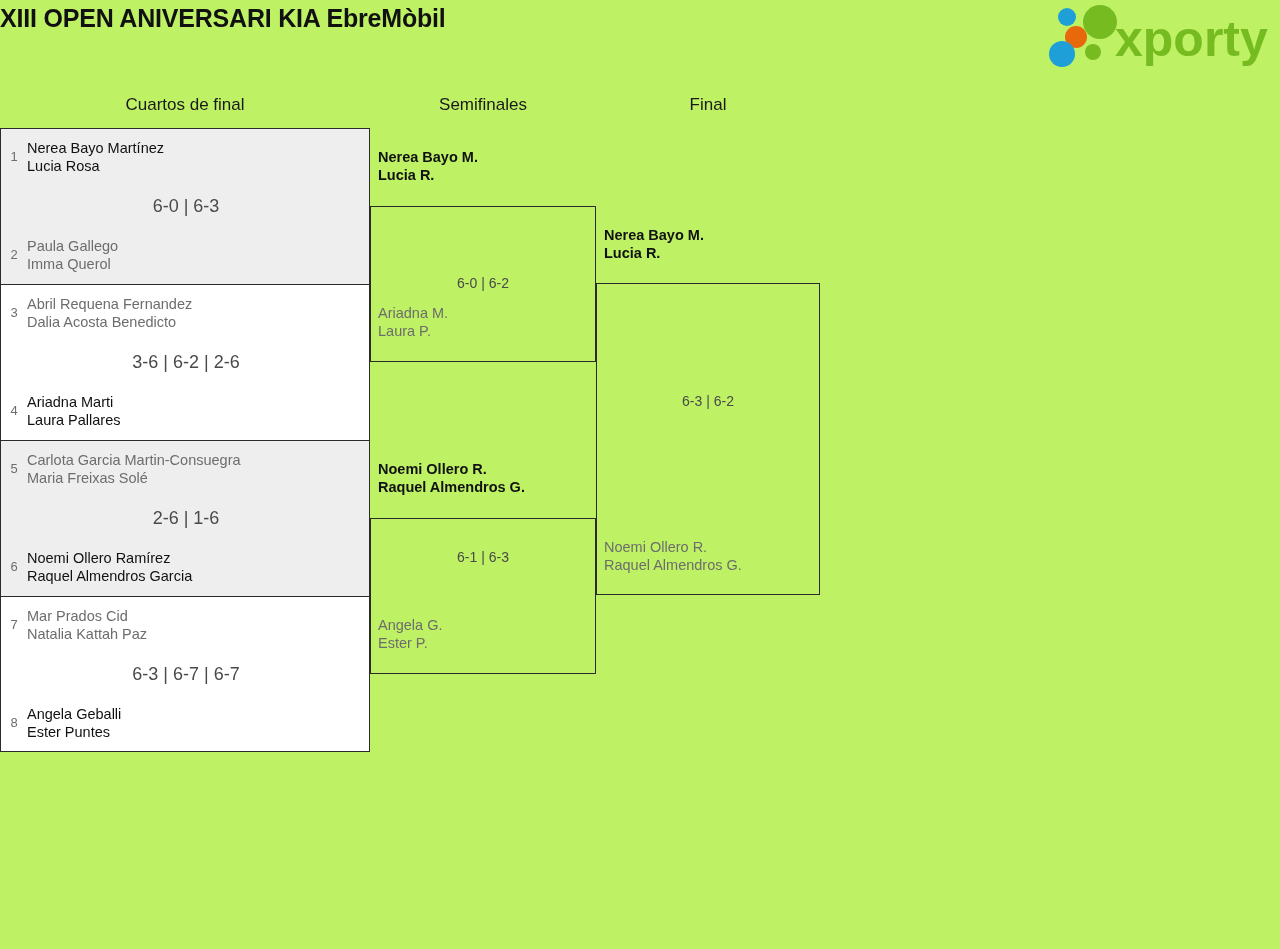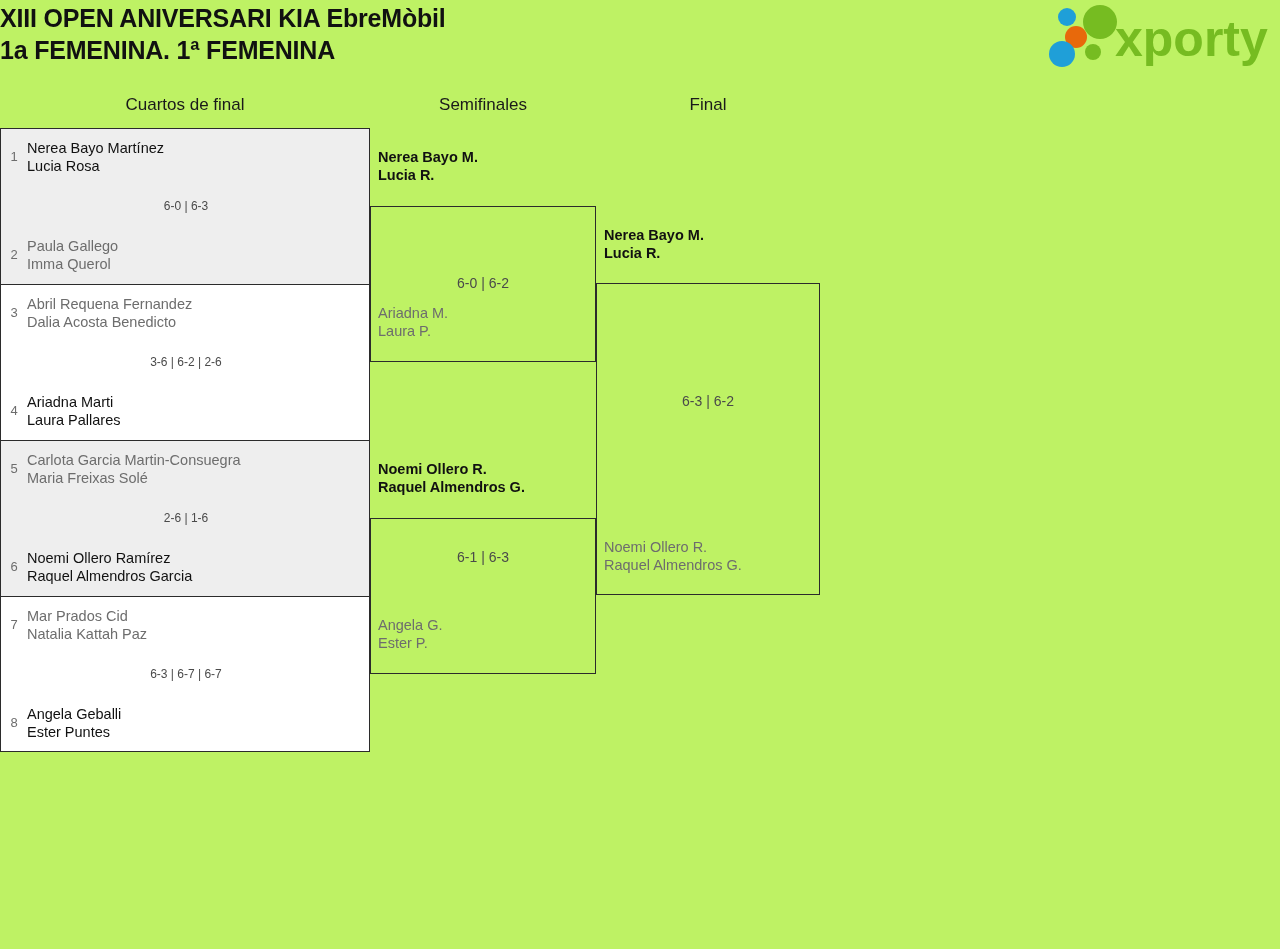--- a/index.html
+++ b/index.html
@@ -130,21 +130,21 @@
   }
   .names.winner {
     color: #111111;
     font-weight: normal;
   }
   .score-r1 {
     position: absolute;
     left: 0; top: 68px;
     width: 370px;
     text-align: center;
-    font-size: 12px;
+    font-size: 18px;
     color: #4a4a4a;
     line-height: 18px;
   }
 
   
   .r2-label {
     position: absolute;
     font-size: 14.5px;
     line-height: 18px;
     color: #6d6d6d;
@@ -199,21 +199,20 @@
   }
 </style>
 </head>
 <body>
 
 <div class="page">
 
   <div class="header">
     <div class="title-block">
       <div class="title-line1">XIII OPEN ANIVERSARI KIA EbreMòbil</div>
-      <div class="title-line2">1a FEMENINA. 1ª FEMENINA</div>
     </div>
 
     <div class="logo">
       <svg width="228" height="66" viewBox="0 0 228 66" xmlns="http://www.w3.org/2000/svg" aria-hidden="true">
         <g>
           <circle cx="54" cy="18" r="17" fill="#76bc21"></circle>
           <circle cx="21" cy="13" r="9" fill="#1f9fd8"></circle>
           <circle cx="30" cy="33" r="11" fill="#e8690b"></circle>
           <circle cx="16" cy="50" r="13" fill="#1f9fd8"></circle>
           <circle cx="47" cy="48" r="8" fill="#76bc21"></circle>

